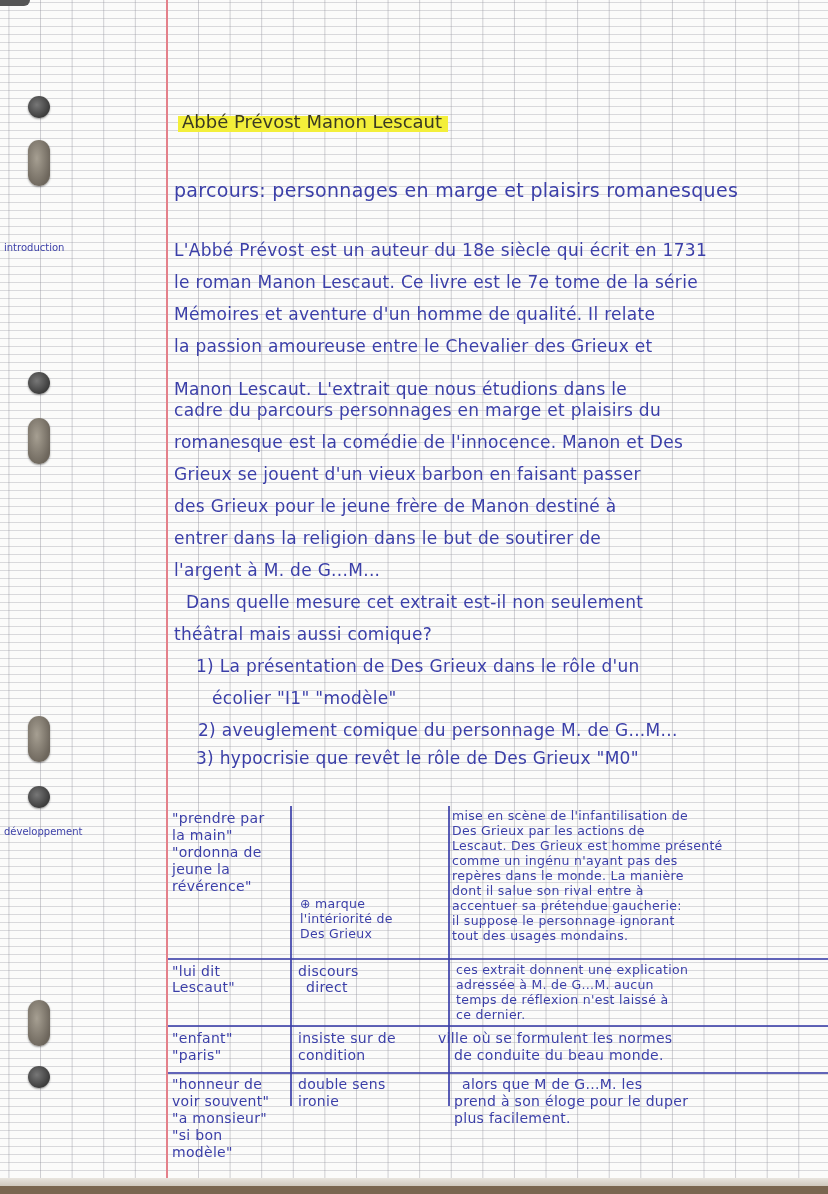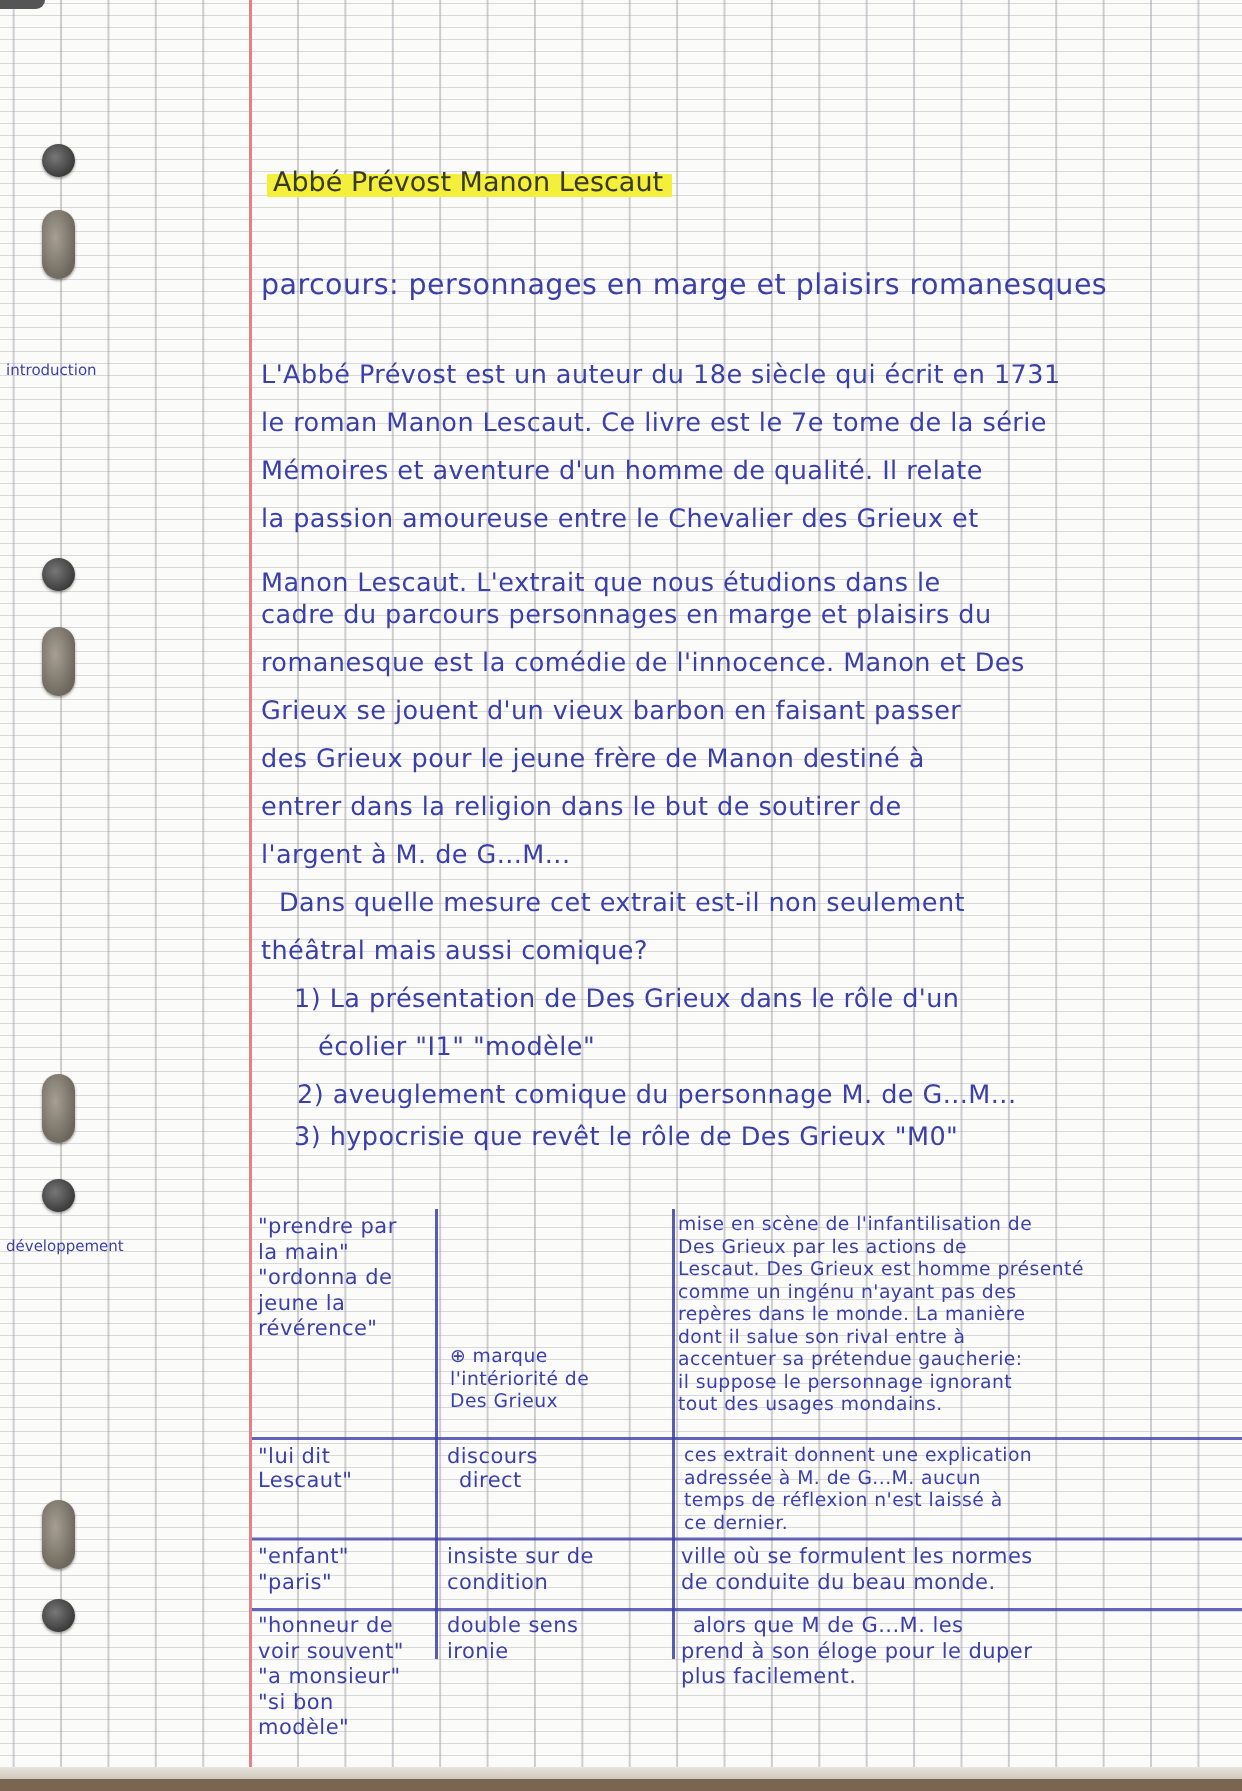--- a/index.html
+++ b/index.html
@@ -137,21 +137,21 @@
       <div class="ink tiny" style="left:456px;top:977px">adressée à M. de G...M.   aucun</div>
       <div class="ink tiny" style="left:456px;top:992px">temps de réflexion n'est laissé à</div>
       <div class="ink tiny" style="left:456px;top:1007px">ce dernier.</div>
     </div>
 
     <div>
       <div class="ink small" style="left:172px;top:1030px">"enfant"</div>
       <div class="ink small" style="left:172px;top:1047px">"paris"</div>
       <div class="ink small" style="left:298px;top:1030px">insiste sur de</div>
       <div class="ink small" style="left:298px;top:1047px">condition</div>
-      <div class="ink small" style="left:454px;top:1030px">ville où se formulent les normes</div>
+      <div class="ink small" style="left:438px;top:1030px">ville où se formulent les normes</div>
       <div class="ink small" style="left:454px;top:1047px">de conduite du beau monde.</div>
     </div>
 
     <div>
       <div class="ink small" style="left:172px;top:1076px">"honneur de</div>
       <div class="ink small" style="left:172px;top:1093px">voir souvent"</div>
       <div class="ink small" style="left:172px;top:1110px">"a monsieur"</div>
       <div class="ink small" style="left:172px;top:1127px">"si bon</div>
       <div class="ink small" style="left:172px;top:1144px">modèle"</div>
       <div class="ink small" style="left:298px;top:1076px">double sens</div>

